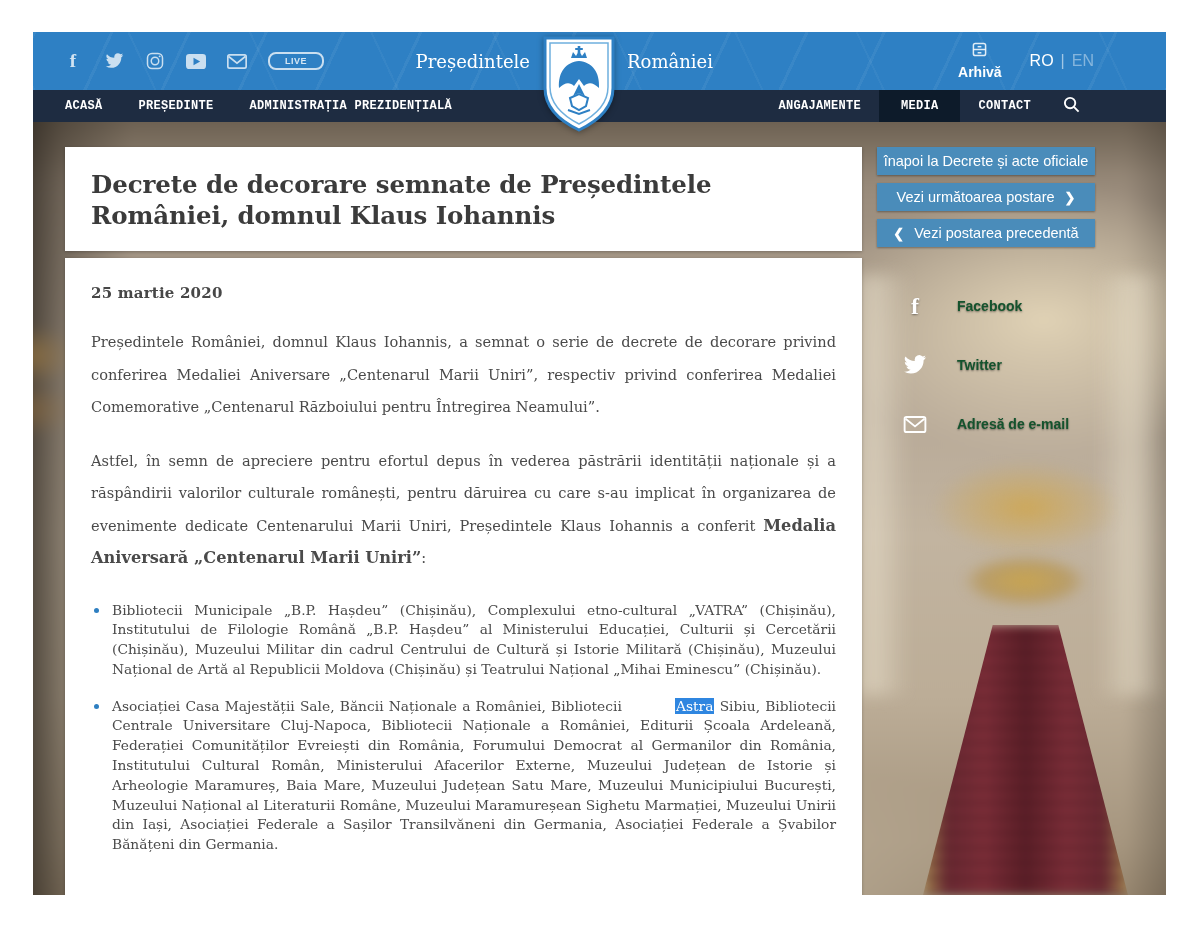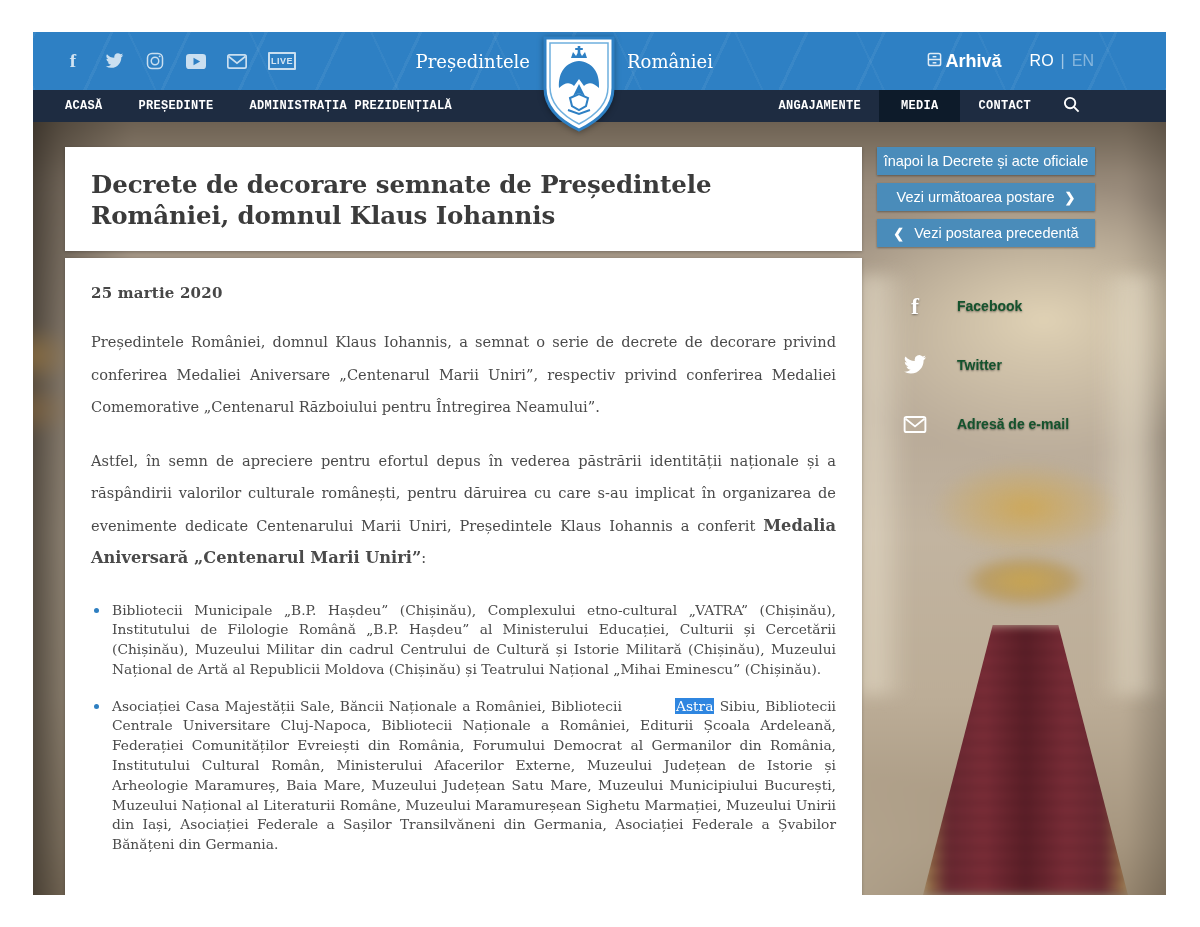--- a/index.html
+++ b/index.html
@@ -38,28 +38,28 @@
   .topbar { position:absolute; left:0; top:0; width:100%; height:58px; z-index:5; background:#2e80c4;
     background-image:
       repeating-linear-gradient(115deg, rgba(255,255,255,.055) 0 3px, rgba(255,255,255,0) 3px 70px),
       repeating-linear-gradient(65deg, rgba(255,255,255,.04) 0 2px, rgba(255,255,255,0) 2px 110px);
   }
   .social { position:absolute; left:30px; top:0; height:58px; display:flex; align-items:center; gap:21px; }
   .sicon { width:20px; height:20px; display:flex; align-items:center; justify-content:center;
     color:rgba(255,255,255,.75); cursor:pointer; }
   .sicon svg { display:block; }
   .fb-f { font-family:"Liberation Serif", serif; font-weight:bold; font-size:19px; color:rgba(255,255,255,.78); }
-  .live-badge { border:2px solid rgba(255,255,255,.75); border-radius:1px; font-size:9px; font-weight:bold;
-    color:rgba(255,255,255,.8); padding:2px 1px; letter-spacing:.5px; }
+  .live-badge { border:2px solid rgba(255,255,255,.75); border-radius:8px; font-size:9px; font-weight:bold;
+    color:rgba(255,255,255,.8); padding:2px 15px; letter-spacing:.5px; }
   .brand-left, .brand-right { position:absolute; top:0; height:58px; display:flex; align-items:center;
     font-family:"DejaVu Serif", serif; font-size:18px; color:#ffffff; }
   .brand-left { right:636px; }
   .brand-right { left:594px; }
   .topright { position:absolute; right:72px; top:0; height:58px; display:flex; align-items:center; gap:10px; }
-  .arhiva { display:flex; align-items:center; gap:4px; color:#fff; font-size:18px; font-weight:bold; cursor:pointer; }
+  .arhiva { display:flex; align-items:center; gap:4px; color:#fff; font-size:14px; font-weight:bold; cursor:pointer;flex-direction:column; }
   .langs { display:flex; align-items:center; gap:7px; margin-left:18px; font-size:16px; }
   .lang-ro { color:#ffffff; cursor:pointer; }
   .lang-div { color:rgba(255,255,255,.55); font-weight:300; }
   .lang-en { color:rgba(255,255,255,.42); cursor:pointer; }
 
   
   .nav { position:absolute; left:0; top:58px; width:100%; height:32px; z-index:5; background:#1e2c41;
     display:flex; align-items:stretch; }
   .nav-left { display:flex; align-items:stretch; padding-left:32px; }
   .nav-item { display:flex; align-items:center; padding:0 18px; color:#fff; font-size:12px; font-weight:bold;

